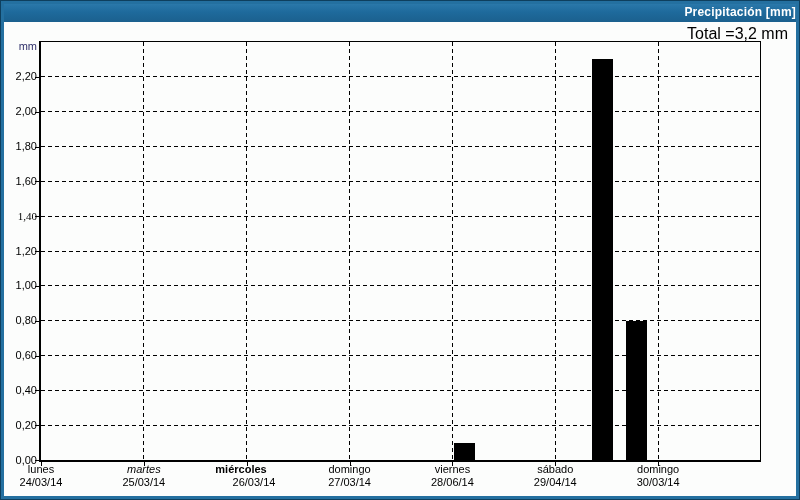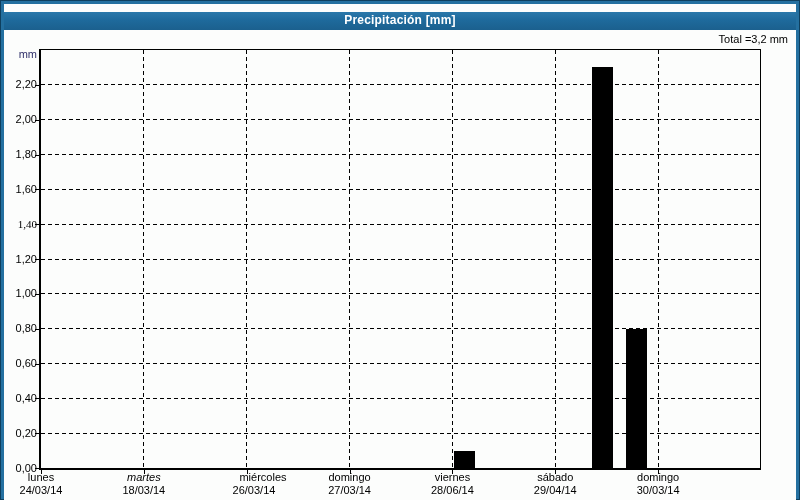--- a/index.html
+++ b/index.html
@@ -14,33 +14,32 @@
   }
   .frame {
     position: absolute; inset: 0;
     border: 3px solid var(--frame, #2470a0);
   }
   .titlebar {
     height: 18px;
     background: linear-gradient(180deg, #2a78aa 0%, var(--titlebar, #1e6a9c) 45%, #1b608e 100%);
     color: var(--titlebar-text, #ffffff);
     font-size: 12px; font-weight: bold;
-    text-align: center; line-height: 17px;
+    text-align: right; line-height: 17px;
     letter-spacing: 0.2px;
-    margin-top: 8px;
   }
   .canvas {
     position: relative;
     width: 792px; height: 474px;
     background: var(--bg, #fcfdfc);
     font-size: 11px; color: #000;
   }
   .total-label {
     position: absolute; top: 3px; right: 8px;
-    font-size: 11px; color: #000; white-space: nowrap;
+    font-size: 16px; color: #000; white-space: nowrap;
   }
   .unit-label {
     position: absolute; top: 18px; left: 0; width: 33px;
     text-align: right; font-size: 11px;
     color: var(--unit-text, #30306a);
   }
   .plot {
     position: absolute; left: 35px; top: 19px;
     width: 722px; height: 421px; 
     border-style: solid; border-color: #000;
@@ -132,23 +131,23 @@
           <div class="ylabel" style="top: 118px;">1,80</div>
           <div class="ytick" style="left: 31px; top: 89.6667px;"></div>
           <div class="ylabel" style="top: 83.1667px;">2,00</div>
           <div class="ytick" style="left: 31px; top: 54.8333px;"></div>
           <div class="ylabel" style="top: 48.3333px;">2,20</div>
           <div class="xtick" style="left: 37px; top: 440px;"></div>
           <div class="xlabel" style="left: -15px; top: 441px;">lunes</div>
           <div class="xlabel" style="left: -15px; top: 454px;">24/03/14</div>
           <div class="xtick" style="left: 139.857px; top: 440px;"></div>
           <div class="xlabel" style="left: 87.8571px; top: 441px; font-style: italic;">martes</div>
-          <div class="xlabel" style="left: 87.8571px; top: 454px;">18/03/14</div>
+          <div class="xlabel" style="left: 87.8571px; top: 454px;">25/03/14</div>
           <div class="xtick" style="left: 242.714px; top: 440px;"></div>
-          <div class="xlabel" style="left: 207px; top: 441px;">miércoles</div>
+          <div class="xlabel" style="left: 185px; top: 441px; font-weight: bold;">miércoles</div>
           <div class="xlabel" style="left: 198px; top: 454px;">26/03/14</div>
           <div class="xtick" style="left: 345.571px; top: 440px;"></div>
           <div class="xlabel" style="left: 293.571px; top: 441px;">domingo</div>
           <div class="xlabel" style="left: 293.571px; top: 454px;">27/03/14</div>
           <div class="xtick" style="left: 448.429px; top: 440px;"></div>
           <div class="xlabel" style="left: 396.429px; top: 441px;">viernes</div>
           <div class="xlabel" style="left: 396.429px; top: 454px;">28/06/14</div>
           <div class="xtick" style="left: 551.286px; top: 440px;"></div>
           <div class="xlabel" style="left: 499.286px; top: 441px;">sábado</div>
           <div class="xlabel" style="left: 499.286px; top: 454px;">29/04/14</div>

